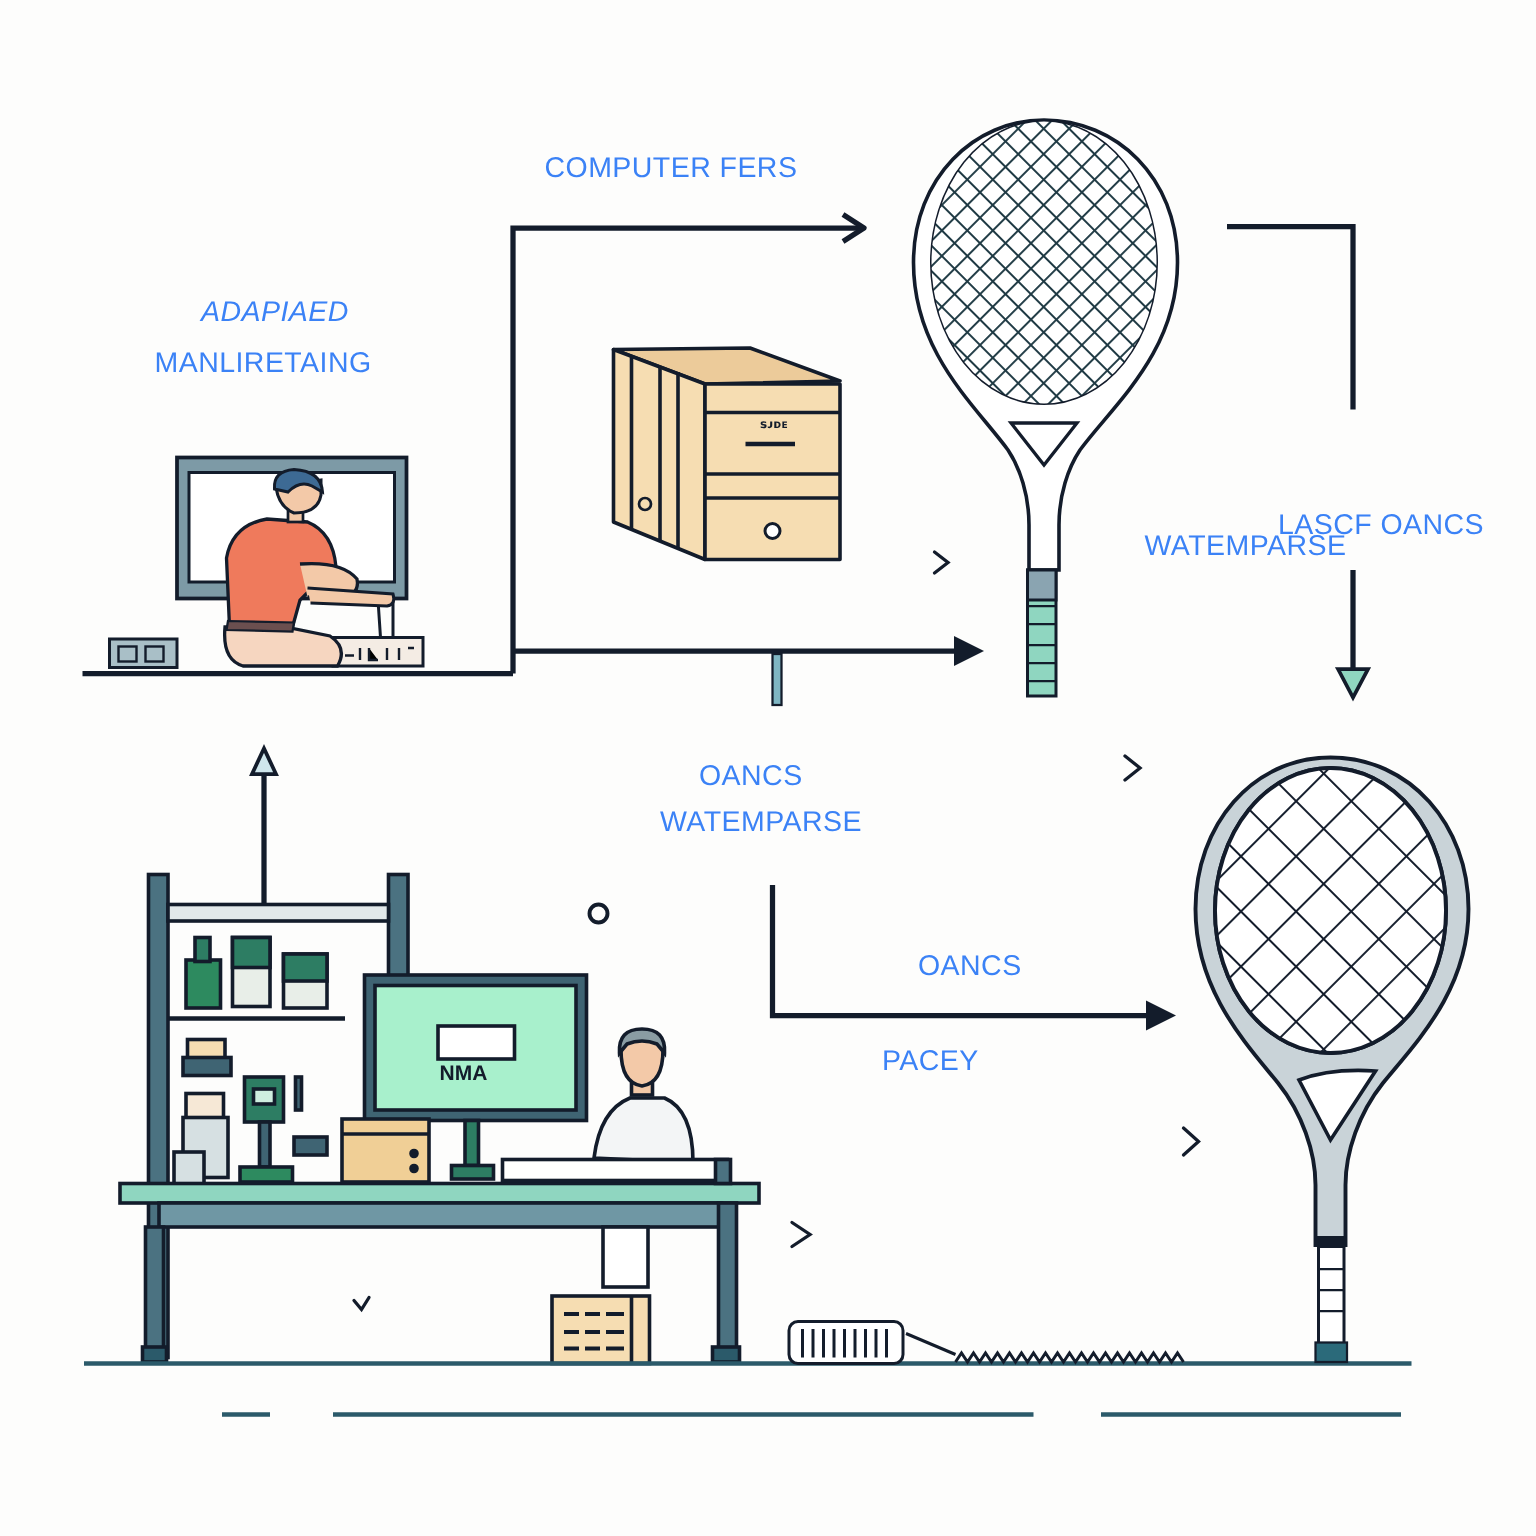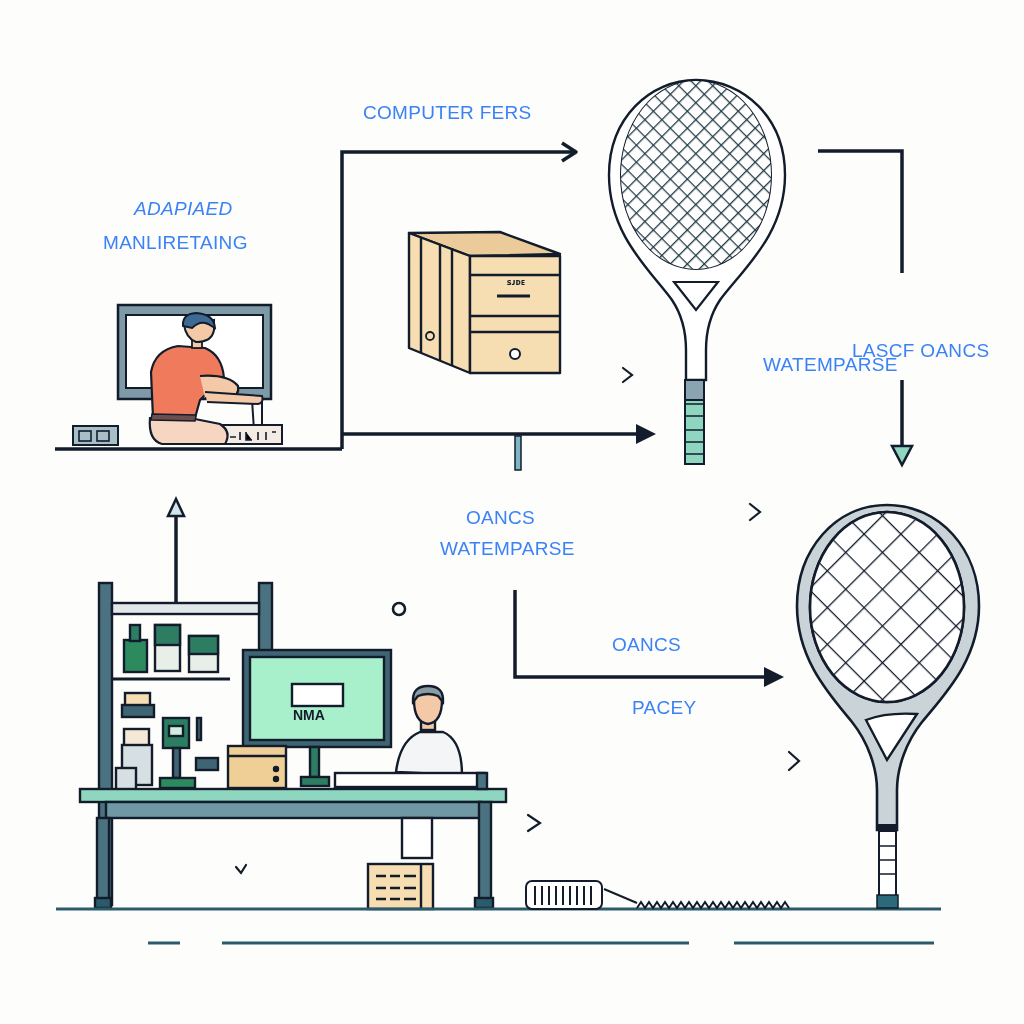--- a/index.html
+++ b/index.html
@@ -212,16 +212,16 @@
 </svg>
 
 <div class="label" style="left:134px; top:199px;font-style:italic;">ADAPIAED</div>
 <div class="label" style="left:103px; top:233px;">MANLIRETAING</div>
 <div class="label" style="left:363px; top:103px;">COMPUTER FERS</div>
 <div class="label" style="left:763px; top:307px;margin-top:48px;">WATEMPARSE</div>
 <div class="label" style="left:852px; top:341px;">LASCF OANCS</div>
 <div class="label" style="left:466px; top:508px;">OANCS</div>
 <div class="label" style="left:440px; top:539px;">WATEMPARSE</div>
 <div class="label" style="left:612px; top:635px;">OANCS</div>
-<div class="label" style="left:632px; top:698px;">PACEY</div>
+<div class="label" style="left:588px; top:698px;">PACEY</div>
 
 <div class="abs" style="left:293px; top:687px; width:29px; text-align:right; font-size:14px; font-weight:bold; color:#131c2b; font-family:'Liberation Sans', sans-serif;">NMA</div>
 <div class="abs" style="left:503px; top:258px; width:26px; text-align:center; font-size:8px; font-weight:bold; color:#131c2b; font-family:'DejaVu Sans', sans-serif;">sᴊᴅᴇ</div>
 
 </body></html>

